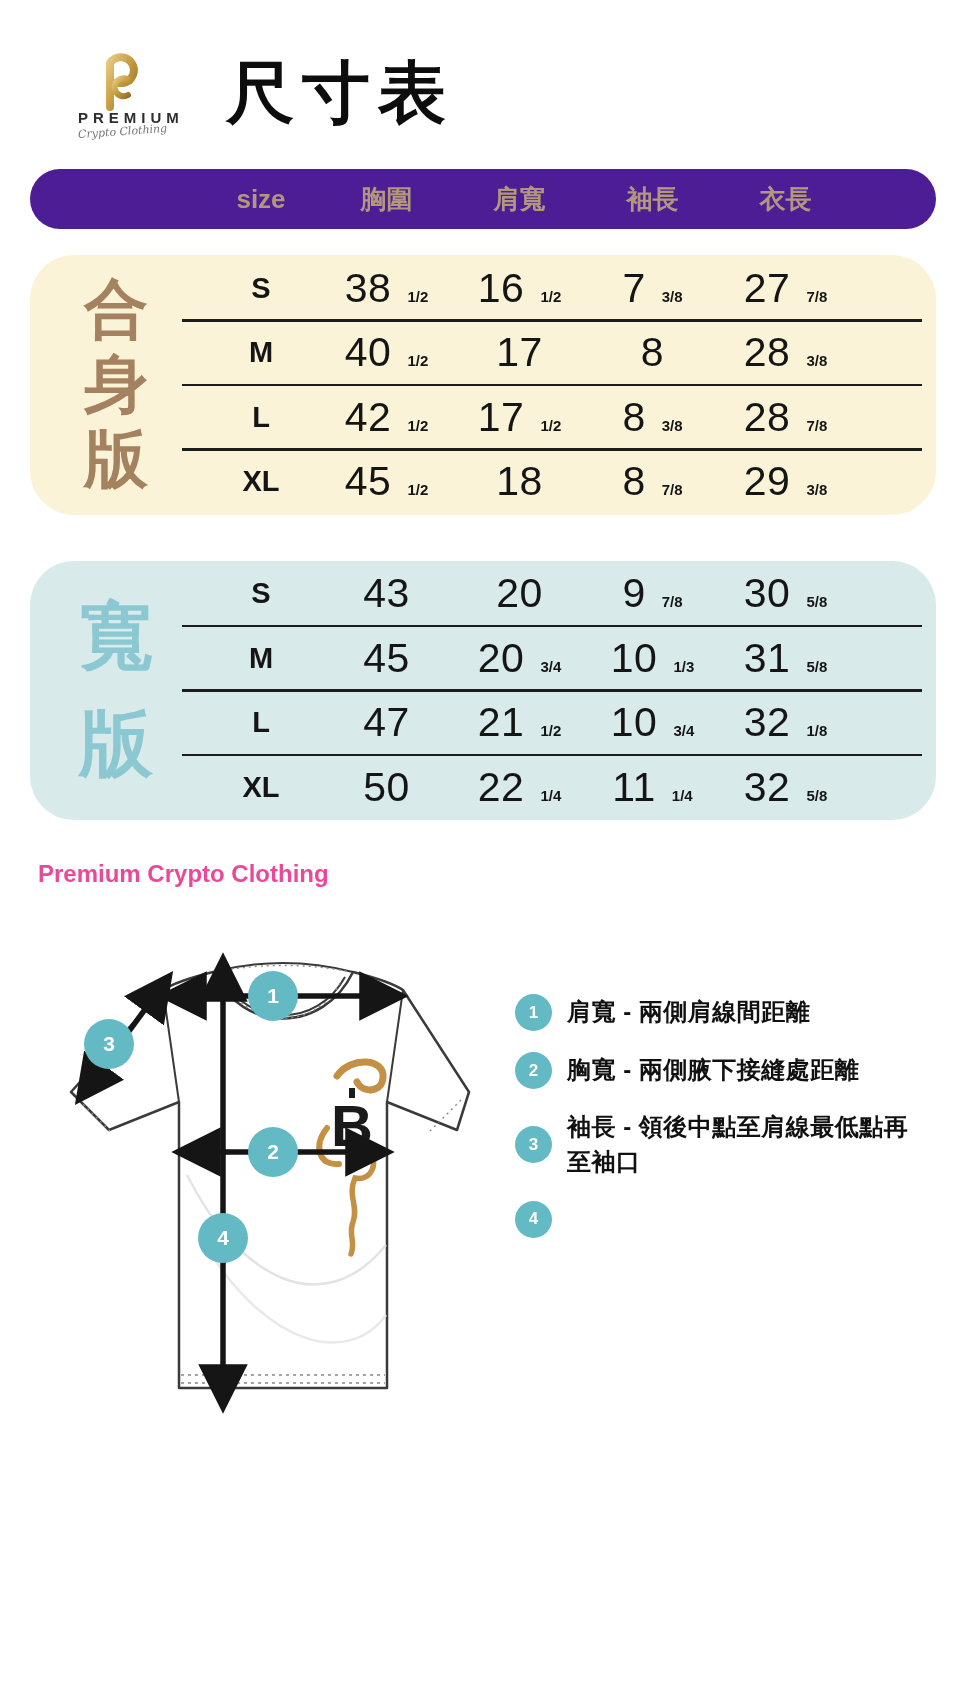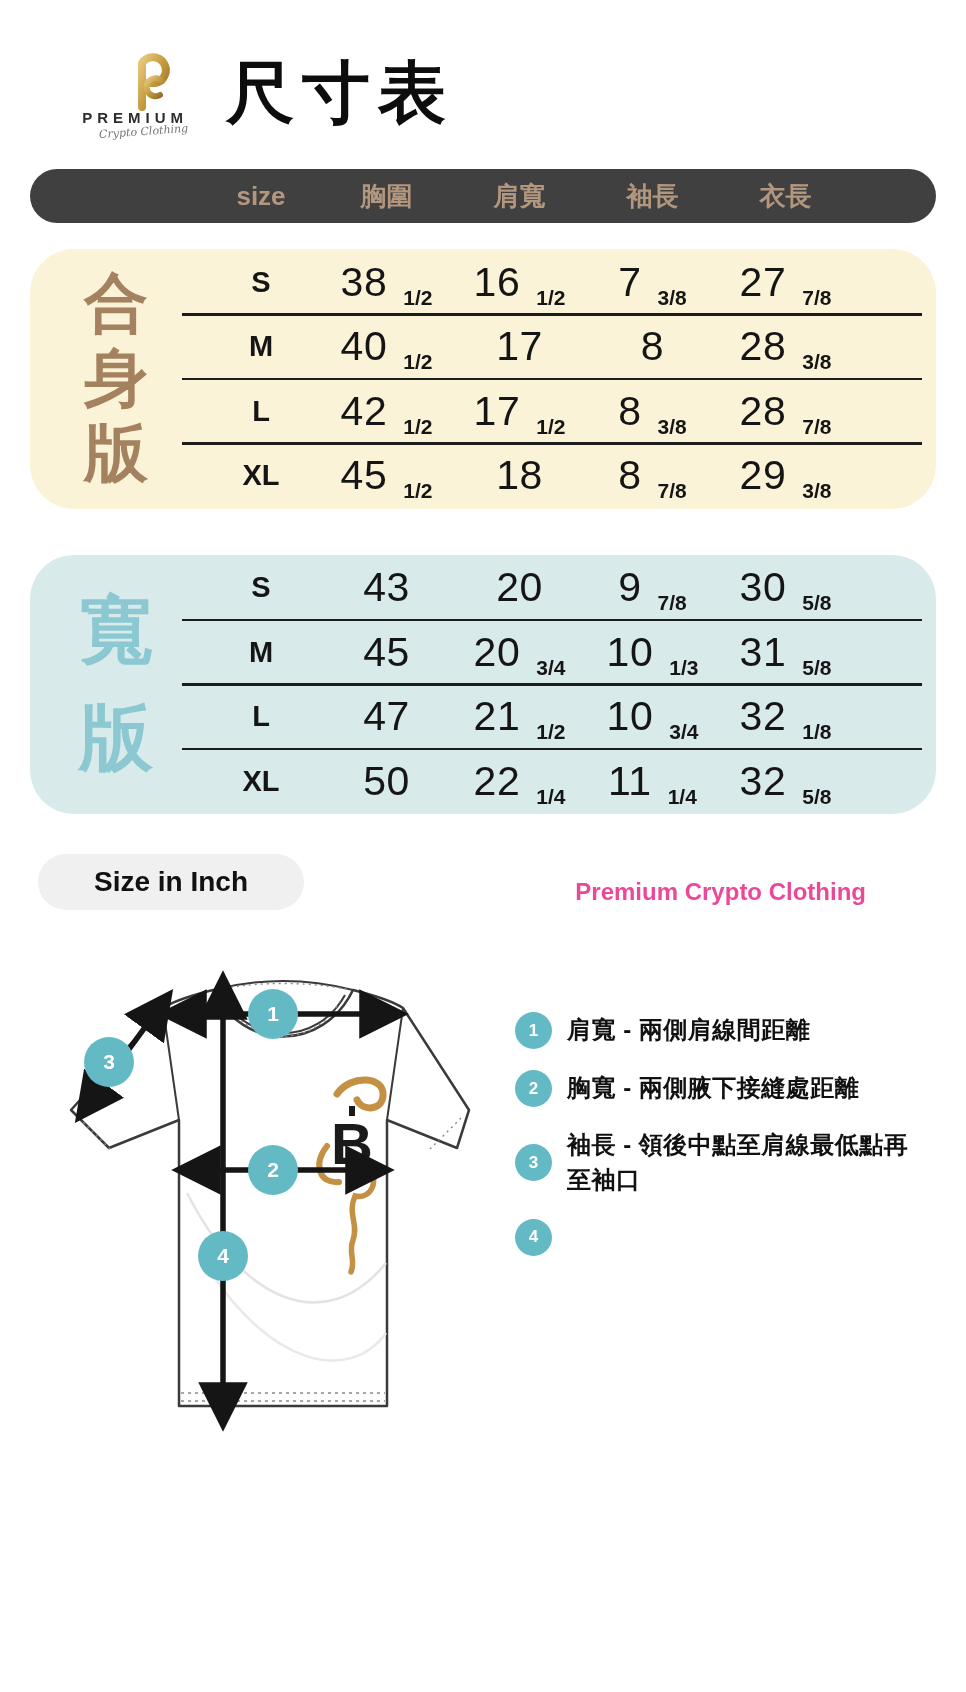--- a/index.html
+++ b/index.html
@@ -5,50 +5,50 @@
   * { margin:0; padding:0; box-sizing:border-box; }
   html,body { background:#ffffff; }
   body {
     width:966px; height:1692px;
     font-family:"Liberation Sans", sans-serif;
     color:#151515; overflow:hidden; position:relative;
   }
 
   
   .top-header { display:flex; align-items:center; padding:48px 0 0 78px; }
-  .logo-block { width:110px; display:flex; flex-direction:column; align-items:flex-end; }
+  .logo-block { width:110px; display:flex; flex-direction:column; align-items:flex-start; }
   .logo-word { font-size:15px; letter-spacing:5px; font-weight:600; color:#2e2e2e; margin-top:-4px; }
   .logo-script { font-family:"DejaVu Serif", serif; font-style:italic; font-size:11px; color:#777;
                  transform:rotate(-4deg); margin-top:-1px; white-space:nowrap; }
   .page-title { font-size:68px; font-weight:900; letter-spacing:8px; color:#0d0d0d; margin-left:38px;text-align:right; }
 
   
   .grid-cols { display:grid; grid-template-columns:172px 118px 133px 133px 133px 133px; align-items:center; }
   .header-pill {
-    width:906px; height:54px; margin:30px 0 0 30px;
-    background:#404040; border-radius:30px;
+    width:906px; height:60px; margin:30px 0 0 30px;
+    background:#4c1d95; border-radius:30px;
   }
   .header-pill .col-label { font-size:26px; font-weight:800; color:#b2977e; justify-self:center; }
 
   
   .section {
     width:906px; margin:26px 0 0 30px; border-radius:44px;
     display:flex; padding:2px 0; min-height:258px;
   }
   .section.wide { margin-top:46px; }
   .sec-label { width:172px; display:flex; flex-direction:column; align-items:center; justify-content:center; font-weight:800; }
   .section.fitted .sec-char { font-size:64px; line-height:1.17; }
   .section.wide   .sec-char { font-size:74px; line-height:1.45; }
   .rows { flex:1; display:flex; flex-direction:column; justify-content:center; padding-right:0; }
   .row { display:grid; grid-template-columns:118px 133px 133px 133px 133px; height:62px; align-items:center; justify-items:center; }
   .divider { height:2.5px; background:#1c1c1c; margin:0 14px 0 -20px; }
   .cell { display:flex; align-items:baseline; }
   .size-cell { font-size:29px; font-weight:800; }
   .num { font-size:41px; font-weight:400; letter-spacing:.5px; }
-  .frac { font-size:21px; font-weight:800; margin-left:16px; position:relative; top:9px; }
+  .frac { font-size:15px; font-weight:800; margin-left:16px; position:relative; top:0; }
 
   
   .footer-strip { display:flex; align-items:flex-end; justify-content:space-between; margin:40px 100px 0 38px; }
   .unit-badge {
     background:#f0f0f0; border-radius:28px; padding:12px 56px;
     font-size:28px; font-weight:700; color:#111;
   }
   .brand-text { font-size:24px; font-weight:700; color:#ec4899; padding-bottom:4px; }
 
   
@@ -258,21 +258,20 @@
           <div class="cell">
             <span class="num">32</span>
             <span class="frac">5/8</span>
           </div>
         </div>
       </div>
     </div>
   </div>
 
 <div class="footer-strip">
-  <div class="unit-badge">Size in Inch</div>
   <div class="brand-text">Premium Crypto Clothing</div>
 </div>
 
 <div class="diagram-wrap">
   <svg class="tee-svg" viewBox="0 0 430 470">
     <defs>
       <marker id="ah" markerWidth="9" markerHeight="9" refX="6.5" refY="4.5" orient="auto-start-reverse">
         <path d="M0,0 L9,4.5 L0,9 z" fill="#151515"></path>
       </marker>
     </defs>

